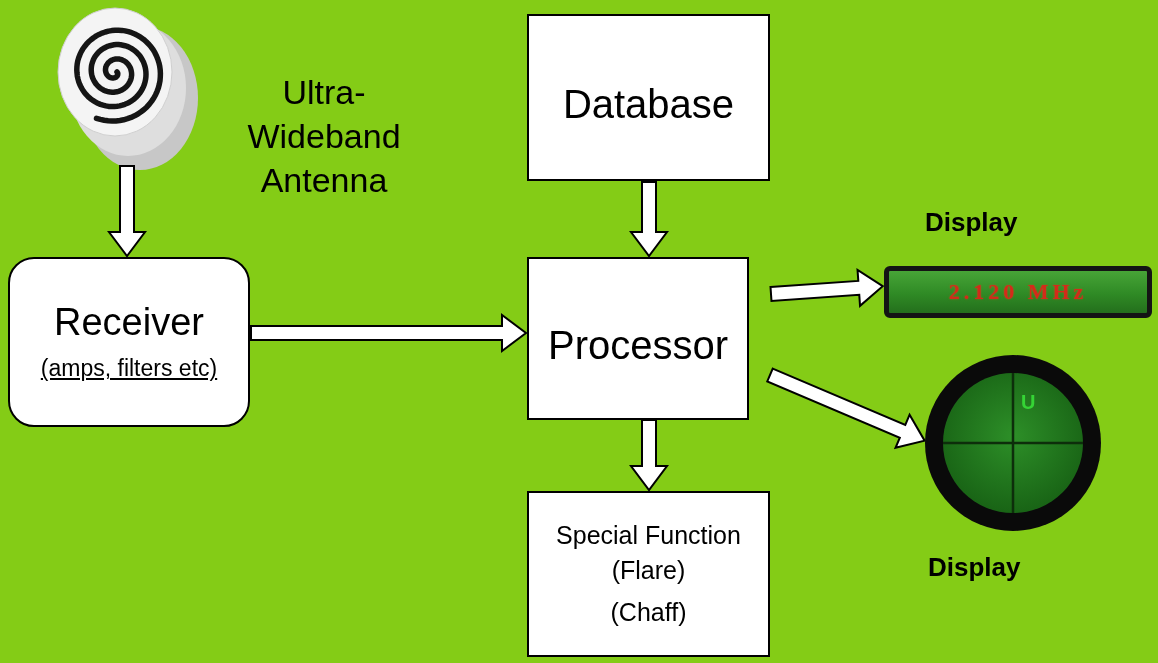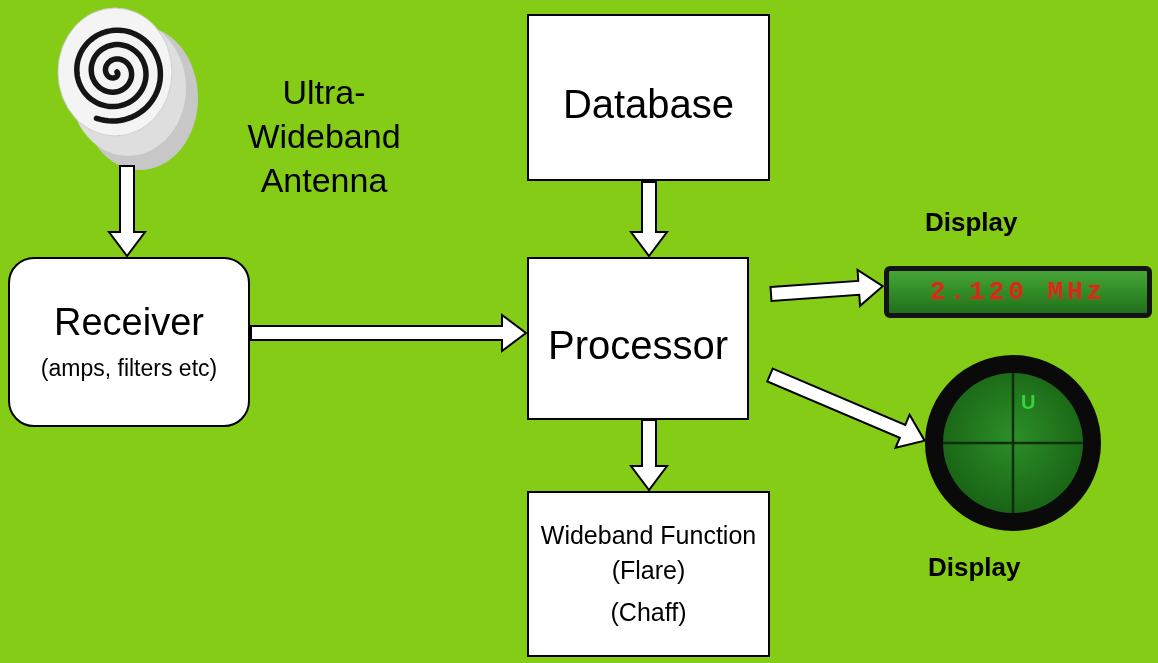--- a/index.html
+++ b/index.html
@@ -7,40 +7,40 @@
     position:relative;width:1158px;height:663px;background:#84cc16;
     font-family:"Liberation Sans",sans-serif;color:#000;overflow:hidden;
   }
   .box{
     position:absolute;background:#fff;border:2px solid #000;box-sizing:border-box;
     display:flex;flex-direction:column;align-items:center;justify-content:center;
     text-align:center;
   }
   .box-label{font-size:40px;line-height:1.1;margin-top:12px;}
   .box-title{font-size:38px;line-height:1.1;}
-  .box-subtitle{font-size:23px;margin-top:12px;}
+  .box-subtitle{font-size:23px;margin-top:12px;text-decoration:underline;}
   .sfg-line{font-size:25px;line-height:1.38;}
   .sfg-gap{margin-top:8px;}
   .antenna-label{
     position:absolute;left:218px;top:70px;width:212px;text-align:center;
     font-size:34px;line-height:1.3;
   }
   .caption{
     position:absolute;width:170px;text-align:left;font-size:26px;font-weight:bold;
   }
   .arrow{position:absolute;overflow:visible;}
   .arrow polygon{fill:#ffffff;stroke:#000;stroke-width:2;stroke-linejoin:miter;}
   .freq-display{
     position:absolute;left:884px;top:266px;width:268px;height:52px;box-sizing:border-box;
     border:5px solid #141414;border-radius:6px;
     background:linear-gradient(180deg,#47a437 0%,#2f8a25 55%,#246f1c 100%);
     display:flex;align-items:center;justify-content:center;
   }
   .freq-readout{
-    font-family:Liberation Mono, monospace;font-weight:bold;font-size:26px;
+    font-family:Liberation Serif, serif;font-weight:bold;font-size:22px;
     color:#d32b1a;letter-spacing:4px;text-shadow:0 0 2px rgba(255,70,30,.55);
     white-space:nowrap;
   }
   .scope-svg{position:absolute;left:922px;top:352px;}
   .scope-marker{
     font-family:"Liberation Sans",sans-serif;font-weight:bold;font-size:20px;
     fill:#35d435;
   }
 </style>
 </head>
@@ -68,21 +68,21 @@
   <div class="box" style="left:8px;top:257px;width:242px;height:170px;border-radius:26px;">
     <div class="box-title">Receiver</div>
     <div class="box-subtitle">(amps, filters etc)</div>
   </div>
 
   <div class="box" style="left:527px;top:257px;width:222px;height:163px;">
     <div class="box-label">Processor</div>
   </div>
 
   <div class="box" style="left:527px;top:491px;width:243px;height:166px;">
-    <div class="sfg-line">Wideband Function</div>
+    <div class="sfg-line">Special Function</div>
     <div class="sfg-line">(Flare)</div>
     <div class="sfg-line sfg-gap">(Chaff)</div>
   </div>
 
   <svg class="arrow" style="left:105px;top:166px;" width="44" height="92">
     <polygon points="15,0 29,0 29,66 40,66 22,90 4,66 15,66"></polygon>
   </svg>
 
   <svg class="arrow" style="left:627px;top:182px;" width="44" height="76">
     <polygon points="15,0 29,0 29,50 40,50 22,74 4,50 15,50"></polygon>

